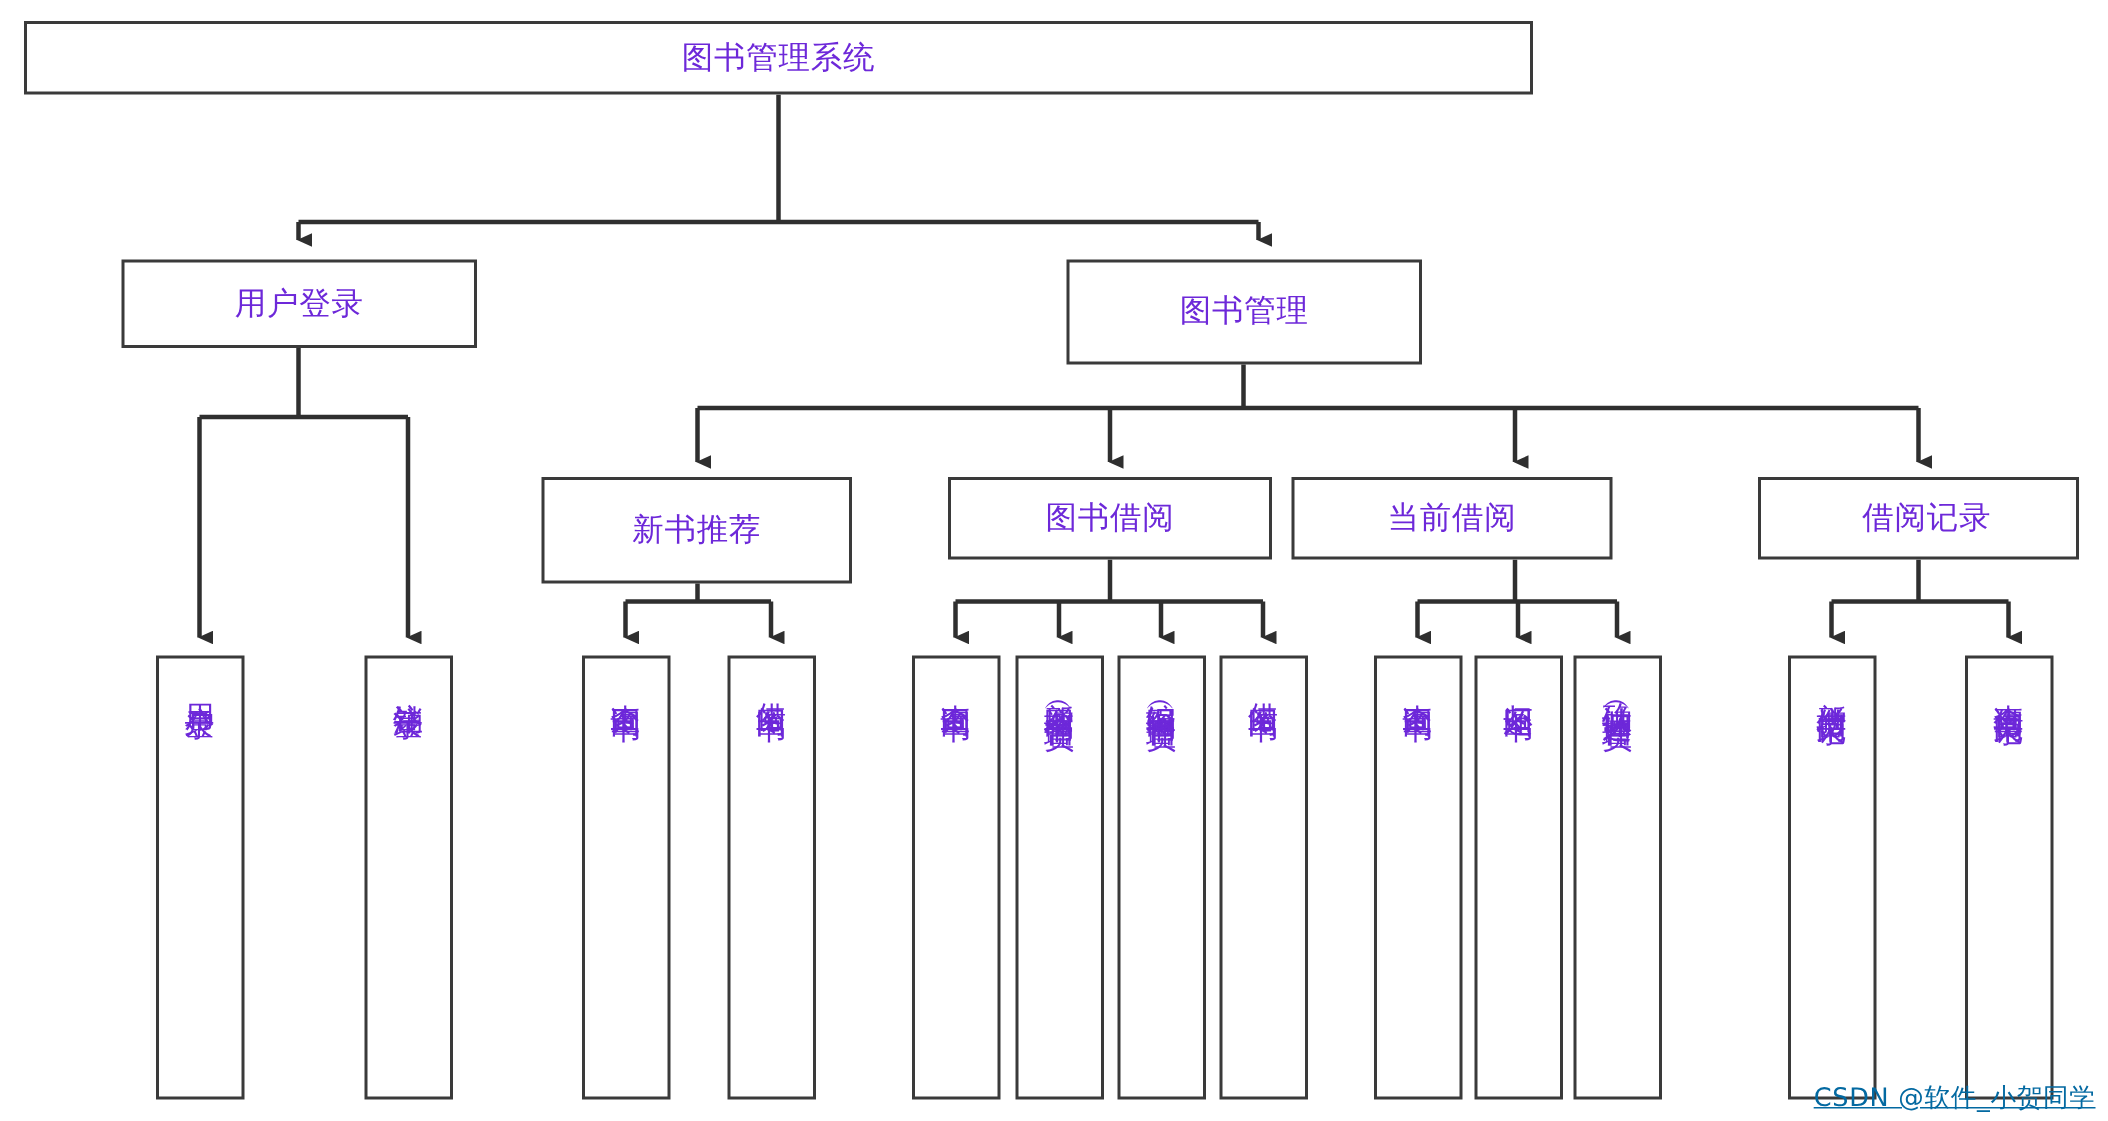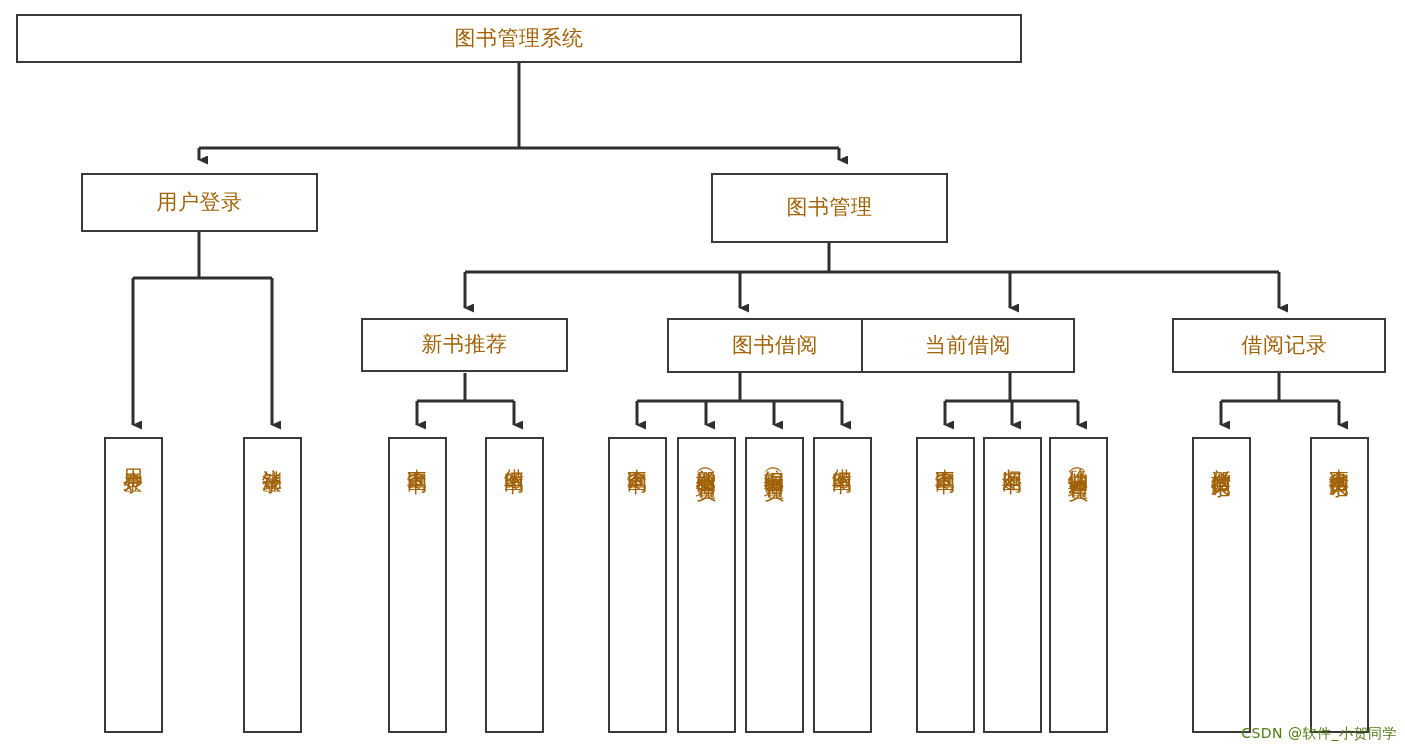--- a/index.html
+++ b/index.html
@@ -31,21 +31,21 @@
     box-sizing: border-box;
     background: #ffffff;
     border: 2px solid #3a3a3a;
     display: flex;
     align-items: center;
     justify-content: center;
     z-index: 2;
   }
   .node-label {
     font-size: 21px;
-    color: #a16207;
+    color: #6d28d9;
     line-height: 1.12;
     letter-spacing: 0.5px;
     white-space: nowrap;
     text-align: left;
   }
   
   .node.vertical {
     align-items: flex-start;
     padding-top: 14px;
   }
@@ -54,25 +54,26 @@
     text-orientation: upright;
     white-space: nowrap;
     letter-spacing: 2px;
     font-size: 20px;
     line-height: 1.0;
   }
   #watermark {
     position: absolute;
     right: 8px;
     bottom: 4px;
-    font-size: 14px;
-    color: #4d7c0f;
+    font-size: 17px;
+    color: #0369a1;
     letter-spacing: 0.5px;
     z-index: 5;
     white-space: nowrap;
+    text-decoration: underline;
   }
 </style>
 </head>
 <body>
 
 <div id="diagram-root">
 
   <svg id="edge-layer" viewBox="0 0 1405 747" width="1405" height="747">
     <defs>
       <marker id="arrowhead" markerWidth="9" markerHeight="10" refX="4.5" refY="9" orient="auto" markerUnits="userSpaceOnUse">
@@ -127,24 +128,24 @@
     <span class="node-label">图书管理系统</span>
   </div>
 
   <div class="node" style="left:81px; top:173px; width:237px; height:59px;">
     <span class="node-label">用户登录</span>
   </div>
   <div class="node" style="left:711px; top:173px; width:237px; height:70px;">
     <span class="node-label">图书管理</span>
   </div>
 
-  <div class="node" style="left:361px; top:318px; width:207px; height:54px;">
+  <div class="node" style="left:361px; top:318px; width:207px; height:71px;">
     <span class="node-label">新书推荐</span>
   </div>
-  <div class="node" style="left:632px; top:318px; width:216px; height:55px;margin-left:35px;">
+  <div class="node" style="left:632px; top:318px; width:216px; height:55px;">
     <span class="node-label">图书借阅</span>
   </div>
   <div class="node" style="left:861px; top:318px; width:214px; height:55px;">
     <span class="node-label">当前借阅</span>
   </div>
   <div class="node" style="left:1172px; top:318px; width:214px; height:55px;padding-left:11px;">
     <span class="node-label">借阅记录</span>
   </div>
 
   <div class="node vertical" style="left:104px; top:437px; width:59px; height:296px;">

